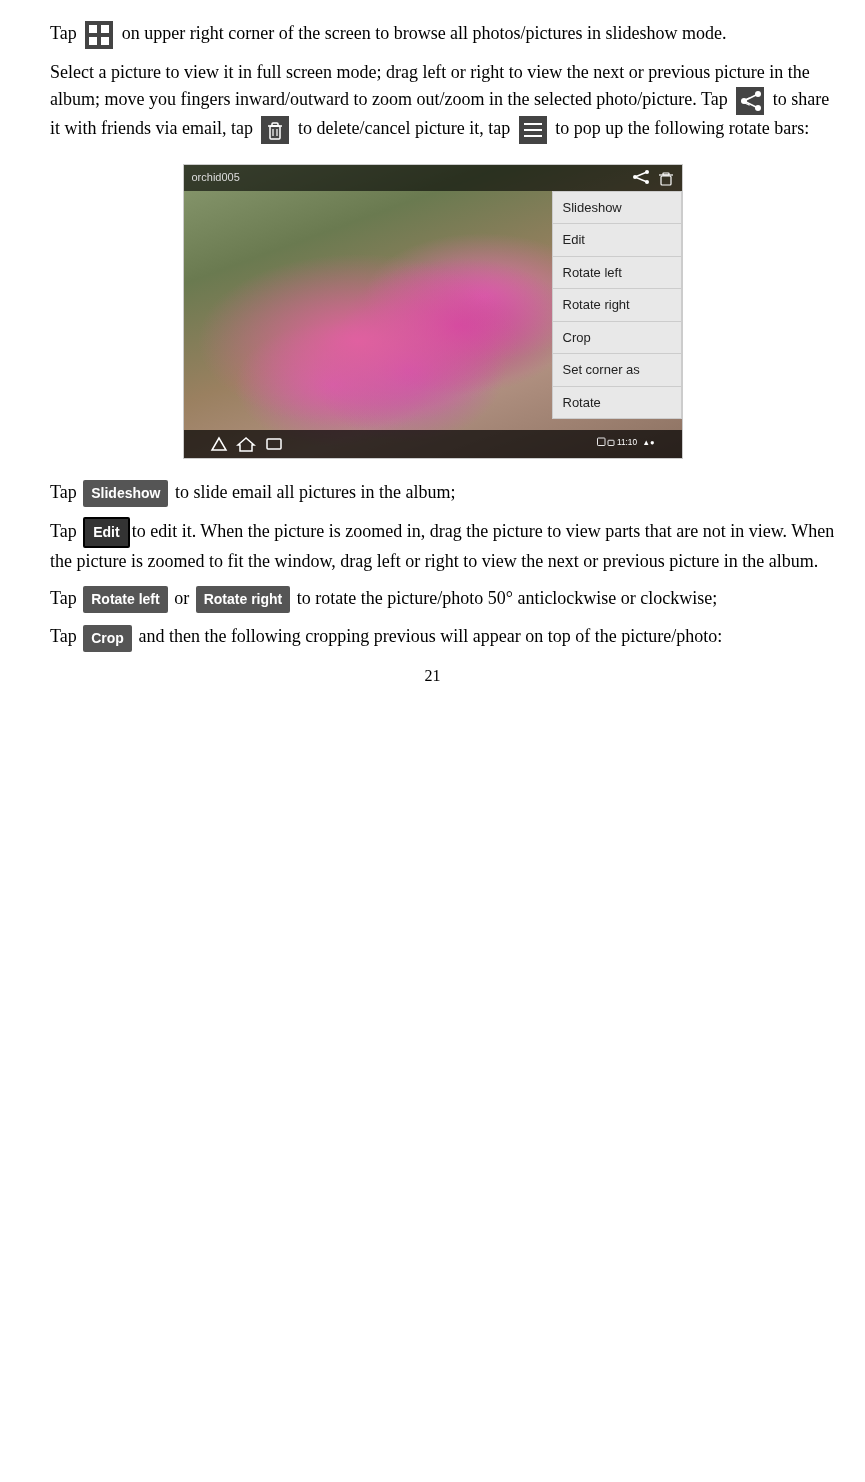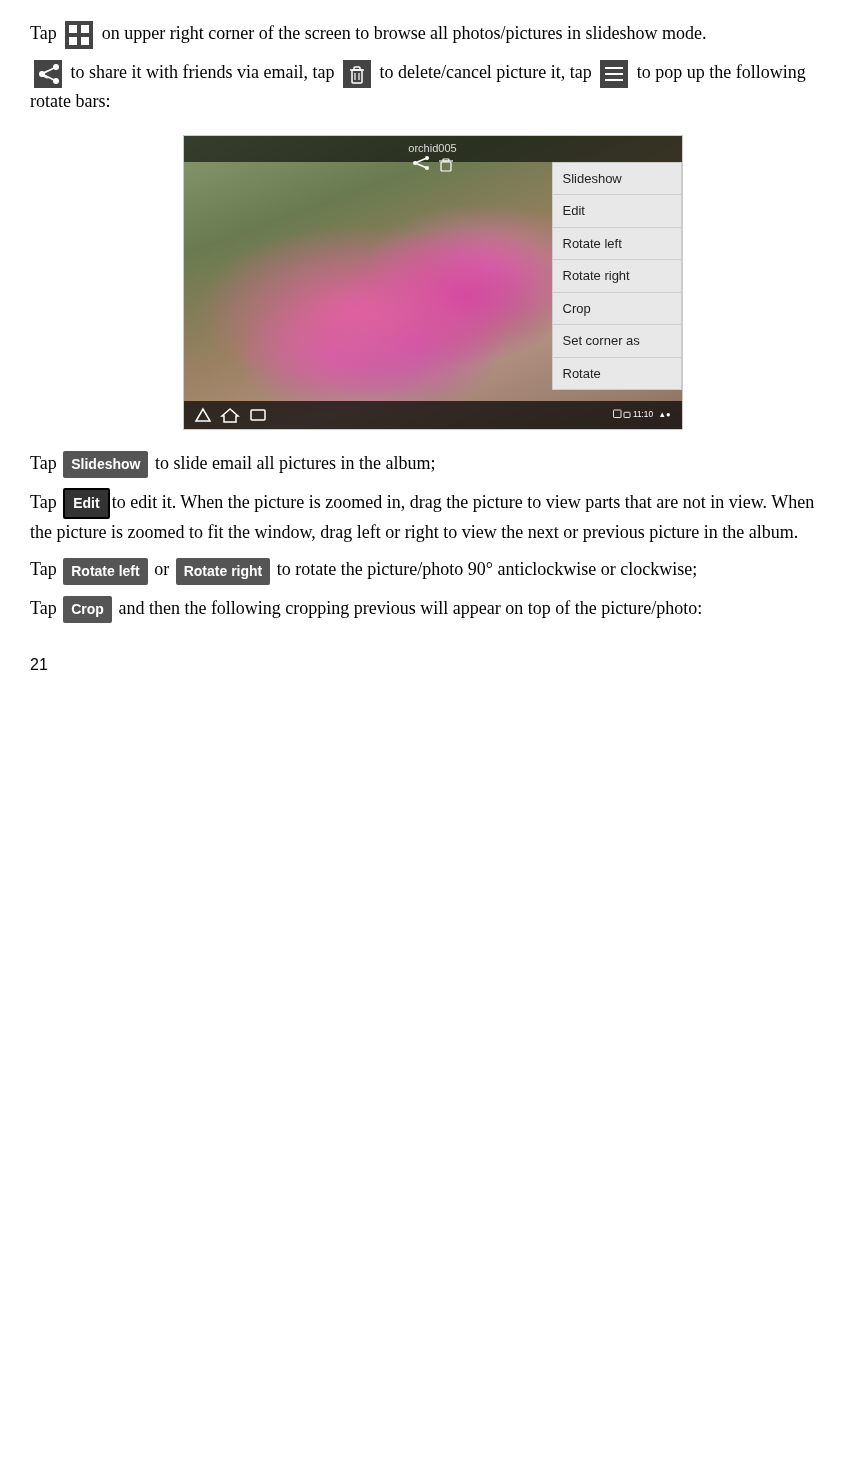--- a/index.html
+++ b/index.html
@@ -7,20 +7,21 @@
       font-family: serif;
       font-size: 18px;
       line-height: 1.5;
       color: #000;
       background: #fff;
       width: 865px;
       padding: 20px 30px 40px 30px;
     }
     .para {
       margin-bottom: 10px;
+      margin-left: 20px;
     }
     .inline-icon {
       display: inline-block;
       vertical-align: middle;
       margin: 0 4px;
     }
     
     .icon-grid {
       width: 28px;
       height: 28px;
@@ -74,21 +75,20 @@
       top: 0; left: 0; right: 0;
       height: 26px;
       background: rgba(0,0,0,0.6);
       display: flex;
       align-items: center;
       justify-content: space-between;
       padding: 4px 8px;
       font-size: 12px;
       color: #fff;
       font-family: sans-serif;
-      flex-direction: column;
     }
     .screenshot-topbar-title {
       font-size: 11px;
       color: #ddd;
     }
     .screenshot-topbar-icons {
       display: flex;
       gap: 8px;
     }
     
@@ -112,21 +112,21 @@
     }
     
     .screenshot-bottombar {
       position: absolute;
       bottom: 0; left: 0; right: 0;
       height: 28px;
       background: rgba(0,0,0,0.7);
       display: flex;
       align-items: center;
       justify-content: space-between;
-      padding: 0 10px;
+      padding: 0 26px;
     }
     .ss-bottom-left {
       display: flex;
       gap: 8px;
       align-items: center;
     }
     .ss-bottom-right {
       font-size: 11px;
       color: #fff;
       font-family: sans-serif;
@@ -163,24 +163,24 @@
       font-family: sans-serif;
       font-size: 14px;
       font-weight: bold;
       padding: 3px 8px;
       border-radius: 2px;
       vertical-align: middle;
       margin: 0 2px;
       border: 2px solid #000;
     }
     .page-num {
-      text-align: left;
-      margin-top: 30px;
+      text-align: center;
+      margin-top: 12px;
       font-size: 16px;
-      font-family: Liberation Sans, sans-serif;
+      font-family: Liberation Serif, serif;
     }
   </style>
 </head>
 <body>
 
 <p class="para">
   <span>Tap</span>
   
   <span class="inline-icon icon-grid">
     <svg width="28" height="28" viewBox="0 0 28 28">
@@ -188,20 +188,21 @@
       <rect x="4" y="4" width="8" height="8" fill="white"></rect>
       <rect x="16" y="4" width="8" height="8" fill="white"></rect>
       <rect x="4" y="16" width="8" height="8" fill="white"></rect>
       <rect x="16" y="16" width="8" height="8" fill="white"></rect>
     </svg>
   </span>
   <span>on upper right corner of the screen to browse all photos/pictures in slideshow mode.</span>
 </p>
 
 <p class="para">
+  <span>Select a picture to view it in full screen mode; drag left or right to view the next or previous picture in the album; move you fingers inward/outward to zoom out/zoom in the selected photo/picture. Tap</span>
   
   <span class="inline-icon icon-share">
     <svg width="28" height="28" viewBox="0 0 28 28">
       <rect width="28" height="28" fill="#444"></rect>
       <text x="5" y="20" font-size="16" fill="white" font-family="sans-serif">&lt;</text>
       <circle cx="22" cy="7" r="3" fill="white"></circle>
       <circle cx="22" cy="21" r="3" fill="white"></circle>
       <circle cx="8" cy="14" r="3" fill="white"></circle>
       <line x1="8" y1="14" x2="22" y2="7" stroke="white" stroke-width="1.5"></line>
       <line x1="8" y1="14" x2="22" y2="21" stroke="white" stroke-width="1.5"></line>
@@ -300,21 +301,21 @@
 <p class="para">
   <span>Tap</span>
   <span class="badge-btn-dark">Edit</span><span>to edit it. When the picture is zoomed in, drag the picture to view parts that are not in view. When the picture is zoomed to fit the window, drag left or right to view the next or previous picture in the album.</span>
 </p>
 
 <p class="para">
   <span>Tap</span>
   <span class="badge-btn">Rotate left</span>
   <span>or</span>
   <span class="badge-btn">Rotate right</span>
-  <span>to rotate the picture/photo 90° anticlockwise or clockwise;</span>
+  <span>to rotate the picture/photo 50° anticlockwise or clockwise;</span>
 </p>
 
 <p class="para">
   <span>Tap</span>
   <span class="badge-btn">Crop</span>
   <span>and then the following cropping previous will appear on top of the picture/photo:</span>
 </p>
 
 <div class="page-num">
   <span>21</span>

